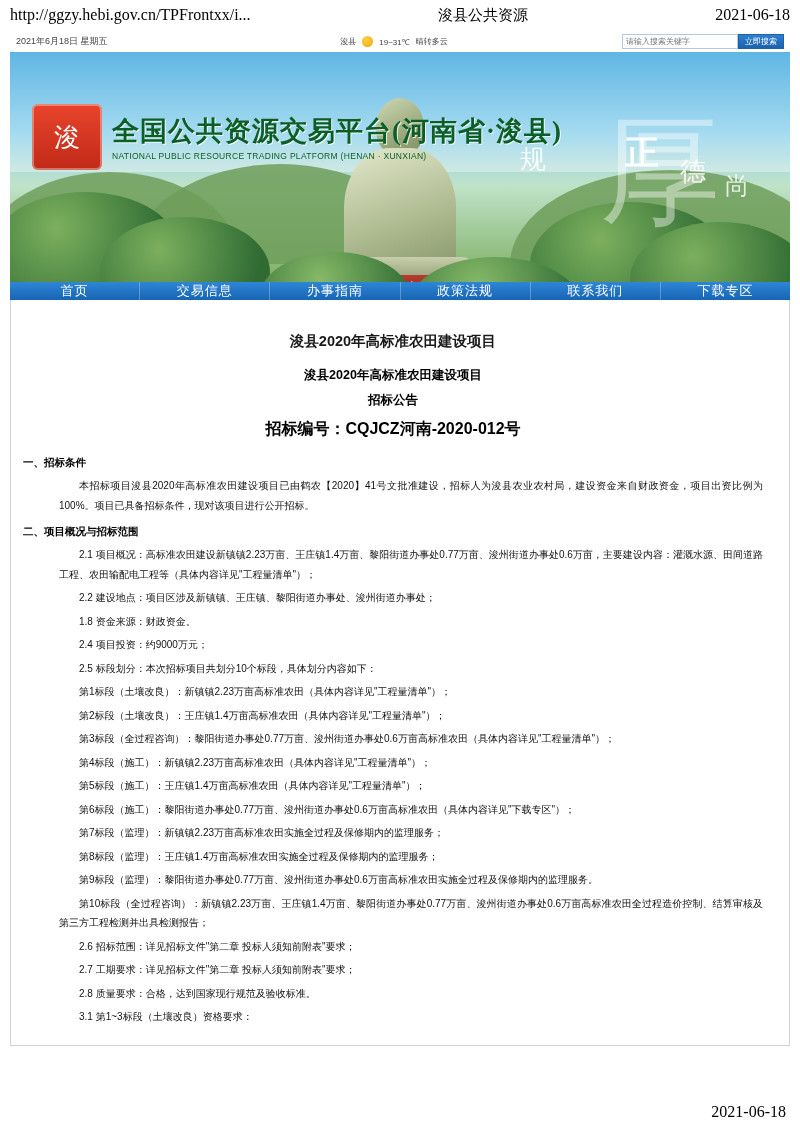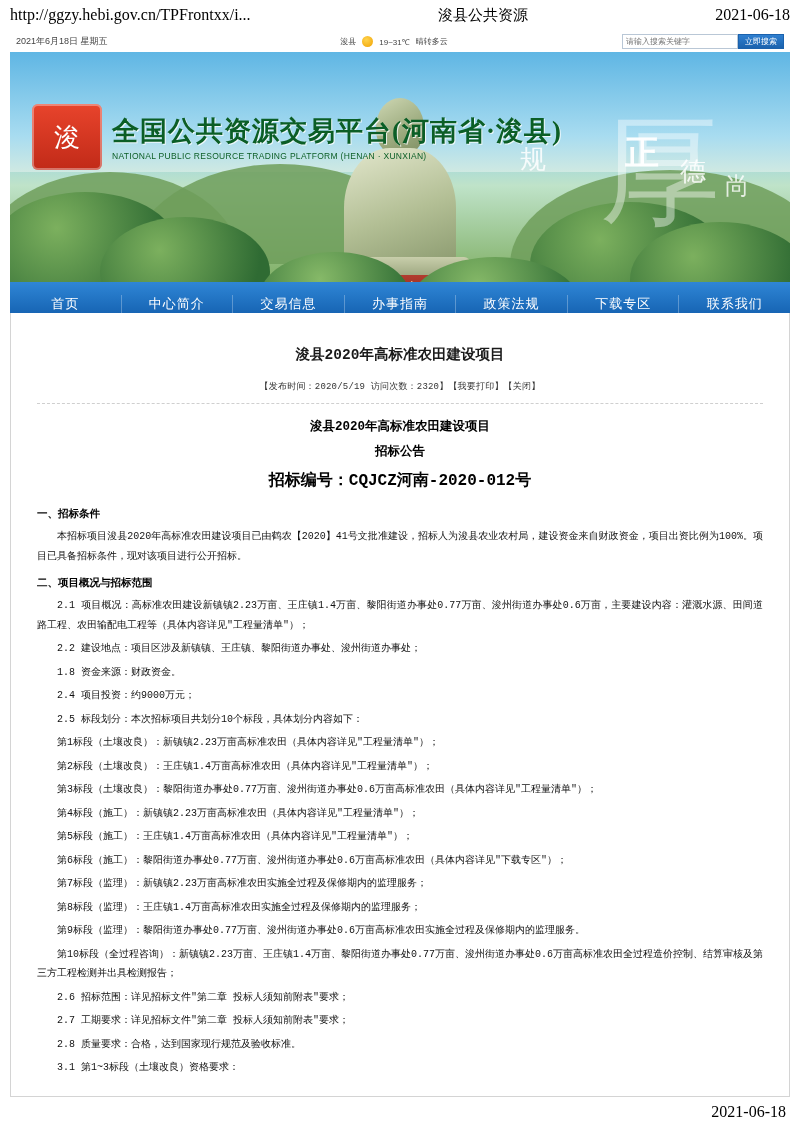--- a/index.html
+++ b/index.html
@@ -216,43 +216,42 @@
     font-size: 120px; line-height: 120px;
     color: rgba(255,255,255,.42);
   }
   .callig .c1 { position: absolute; left: 10px; top: 30px; font-size: 26px; color: rgba(255,255,255,.85); }
   .callig .c2 { position: absolute; left: 115px; top: 18px; font-size: 34px; color: rgba(255,255,255,.95); font-weight: bold; }
   .callig .c3 { position: absolute; left: 170px; top: 42px; font-size: 26px; color: rgba(255,255,255,.85); }
   .callig .c4 { position: absolute; left: 215px; top: 58px; font-size: 24px; color: rgba(255,255,255,.8); }
 
   
   .nav {
-    height: 31px;
+    height: 18px;
     background: linear-gradient(#2f86d6, #1765b4);
     display: flex;
-    align-items: flex-end;
+    align-items: flex-start;
   }
   .nav a {
     flex: 1 1 0;
     display: flex; align-items: center; justify-content: center;
     color: #fff;
     font-size: 13px;
     text-decoration: none;
     border-right: 1px solid rgba(255,255,255,.28);
     letter-spacing: 1px;
   }
   .nav a:last-child { border-right: none; }
 
   
   .content {
     border: 1px solid #d4d4d4;
     border-top: none;
-    padding: 18px 26px 14px 26px;
+    padding: 18px 26px 14px 12px;
     min-height: 440px;
-    font-family: Liberation Mono, monospace;
   }
   .doc-title {
     text-align: center;
     font-size: 14.5px;
     font-weight: bold;
     color: #1a1a1a;
     margin: 14px 0 16px;
   }
   .doc-meta {
     text-align: center;
@@ -268,21 +267,21 @@
   .ctr.code { margin: 10px 0 16px; font-size: 16px; }
 
   .sec { font-weight: bold; font-size: 10.5px; margin: 10px 0 6px; }
   p.tx {
     font-size: 10px;
     line-height: 1.95;
     margin: 0 0 4px;
     text-align: justify;
     color: #111;
   }
-  p.ind { text-indent: 20px; }
+  p.ind { text-indent: 20px; margin-left: 36px; }
 
   
   .page-date {
     position: absolute;
     right: 14px;
     bottom: 8px;
     font-family: "Liberation Serif", serif;
     font-size: 16px;
   }
 </style>
@@ -352,48 +351,46 @@
       </div>
       <div class="logo-text">
         <div class="cn">全国公共资源交易平台(河南省·浚县)</div>
         <div class="en">NATIONAL PUBLIC RESOURCE TRADING PLATFORM (HENAN · XUNXIAN)</div>
       </div>
     </div>
   </div>
 
   <div class="nav">
     <a href="#">首页</a>
-    <a href="#">中心简介</a>
     <a href="#">交易信息</a>
     <a href="#">办事指南</a>
     <a href="#">政策法规</a>
+    <a href="#">联系我们</a>
     <a href="#">下载专区</a>
-    <a href="#">联系我们</a>
   </div>
 
   <div class="content">
     <div class="doc-title">浚县2020年高标准农田建设项目</div>
-    <div class="doc-meta">【发布时间：2020/5/19   访问次数：2320】【我要打印】【关闭】</div>
 
     <div class="ctr">浚县2020年高标准农田建设项目</div>
     <div class="ctr sub">招标公告</div>
     <div class="ctr code">招标编号：CQJCZ河南-2020-012号</div>
 
     <div class="sec">一、招标条件</div>
     <p class="tx ind">本招标项目浚县2020年高标准农田建设项目已由鹤农【2020】41号文批准建设，招标人为浚县农业农村局，建设资金来自财政资金，项目出资比例为100%。项目已具备招标条件，现对该项目进行公开招标。</p>
 
     <div class="sec">二、项目概况与招标范围</div>
     <p class="tx ind">2.1 项目概况：高标准农田建设新镇镇2.23万亩、王庄镇1.4万亩、黎阳街道办事处0.77万亩、浚州街道办事处0.6万亩，主要建设内容：灌溉水源、田间道路工程、农田输配电工程等（具体内容详见"工程量清单"）；</p>
     <p class="tx ind">2.2 建设地点：项目区涉及新镇镇、王庄镇、黎阳街道办事处、浚州街道办事处；</p>
     <p class="tx ind">1.8 资金来源：财政资金。</p>
     <p class="tx ind">2.4 项目投资：约9000万元；</p>
     <p class="tx ind">2.5 标段划分：本次招标项目共划分10个标段，具体划分内容如下：</p>
     <p class="tx ind">第1标段（土壤改良）：新镇镇2.23万亩高标准农田（具体内容详见"工程量清单"）；</p>
     <p class="tx ind">第2标段（土壤改良）：王庄镇1.4万亩高标准农田（具体内容详见"工程量清单"）；</p>
-    <p class="tx ind">第3标段（土壤改良）：黎阳街道办事处0.77万亩、浚州街道办事处0.6万亩高标准农田（具体内容详见"工程量清单"）；</p>
+    <p class="tx ind">第3标段（全过程咨询）：黎阳街道办事处0.77万亩、浚州街道办事处0.6万亩高标准农田（具体内容详见"工程量清单"）；</p>
     <p class="tx ind">第4标段（施工）：新镇镇2.23万亩高标准农田（具体内容详见"工程量清单"）；</p>
     <p class="tx ind">第5标段（施工）：王庄镇1.4万亩高标准农田（具体内容详见"工程量清单"）；</p>
     <p class="tx ind">第6标段（施工）：黎阳街道办事处0.77万亩、浚州街道办事处0.6万亩高标准农田（具体内容详见"下载专区"）；</p>
     <p class="tx ind">第7标段（监理）：新镇镇2.23万亩高标准农田实施全过程及保修期内的监理服务；</p>
     <p class="tx ind">第8标段（监理）：王庄镇1.4万亩高标准农田实施全过程及保修期内的监理服务；</p>
     <p class="tx ind">第9标段（监理）：黎阳街道办事处0.77万亩、浚州街道办事处0.6万亩高标准农田实施全过程及保修期内的监理服务。</p>
     <p class="tx ind">第10标段（全过程咨询）：新镇镇2.23万亩、王庄镇1.4万亩、黎阳街道办事处0.77万亩、浚州街道办事处0.6万亩高标准农田全过程造价控制、结算审核及第三方工程检测并出具检测报告；</p>
     <p class="tx ind">2.6 招标范围：详见招标文件"第二章 投标人须知前附表"要求；</p>
     <p class="tx ind">2.7 工期要求：详见招标文件"第二章 投标人须知前附表"要求；</p>
     <p class="tx ind">2.8 质量要求：合格，达到国家现行规范及验收标准。</p>

